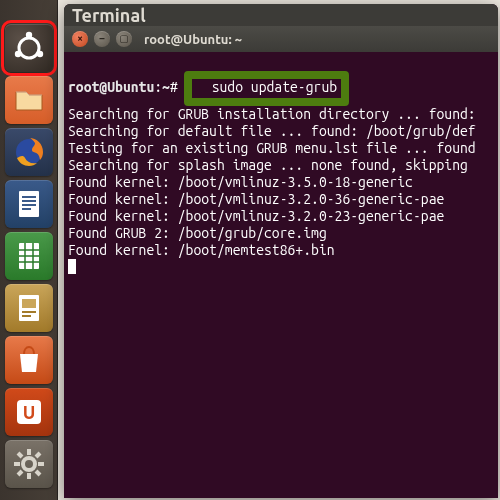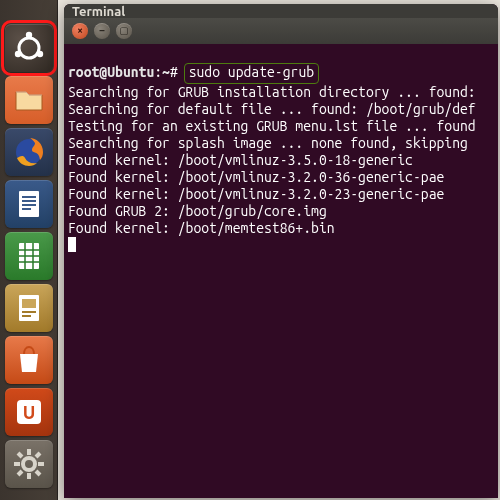--- a/index.html
+++ b/index.html
@@ -50,26 +50,26 @@
   .terminal-window {
     position: absolute;
     left: 64px; top: 4px; right: 2px; bottom: 2px;
     background: #300a24;
     border-radius: 6px 6px 0 0;
     display: flex; flex-direction: column;
     box-shadow: 0 4px 20px rgba(0,0,0,0.5);
     overflow: hidden;
   }
   .menubar {
-    height: 14px;
+    height: 22px;
     background: #3c3b37;
     color: #dfdbd2;
     display: flex; align-items: center;
     padding: 0 8px;
-    font-size: 13px;
+    font-size: 18px;
     font-weight: bold;
   }
   .titlebar {
     height: 26px;
     background: linear-gradient(#4c4b46, #3c3b37);
     display: flex; align-items: center;
     padding: 0 8px;
     gap: 6px;
     color: #dfdbd2;
     font-size: 13px;
@@ -96,23 +96,23 @@
     font-family: "Ubuntu Mono", "DejaVu Sans Mono", monospace;
     font-size: 14px;
     line-height: 17px;
     color: #ffffff;
     white-space: pre;
   }
   .prompt-line { display: inline; }
   .prompt-user { color: #e5e5e5; font-weight: bold; }
   .prompt-sep  { color: #ffffff; }
   .cmd-highlight {
-    border: 1px solid #4d7c0f;
+    border: 8px solid #4d7c0f;
     border-radius: 4px;
-    padding: 0 4px 2px 4px;
+    padding: 0 4px 2px 20px;
     display: inline-block;
     margin-left: -2px;
   }
   .cursor {
     display:inline-block; width:8px; height:15px;
     background:#ffffff; vertical-align: -2px;
   }
 </style>
 </head>
 <body>
@@ -204,20 +204,21 @@
 <div class="terminal-window">
 
   <div class="menubar">
     <span>Terminal</span>
   </div>
 
   <div class="titlebar">
     <span class="win-btn btn-close">×</span>
     <span class="win-btn btn-min">–</span>
     <span class="win-btn btn-max">▢</span>
+    <span class="title-text">root@Ubuntu: ~</span>
   </div>
 
   <div class="terminal-viewport">
     <div class="terminal">
 <span class="prompt-line"><span class="prompt-user">root@Ubuntu</span><span class="prompt-sep">:</span><span class="prompt-user">~</span><span class="prompt-sep">#</span> <span class="cmd-highlight"><span>sudo update-grub</span></span></span>
 <span id="term-output">Searching for GRUB installation directory ... found:
 Searching for default file ... found: /boot/grub/def
 Testing for an existing GRUB menu.lst file ... found
 Searching for splash image ... none found, skipping 
 Found kernel: /boot/vmlinuz-3.5.0-18-generic

